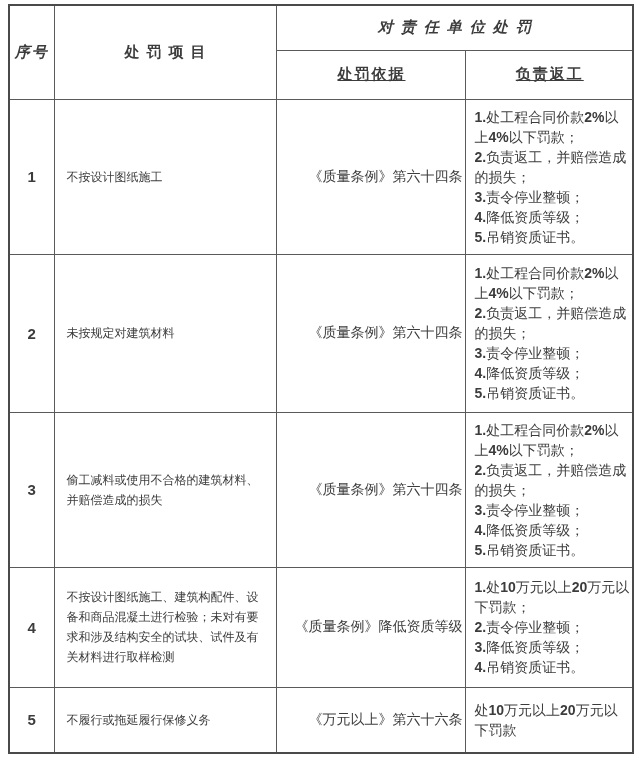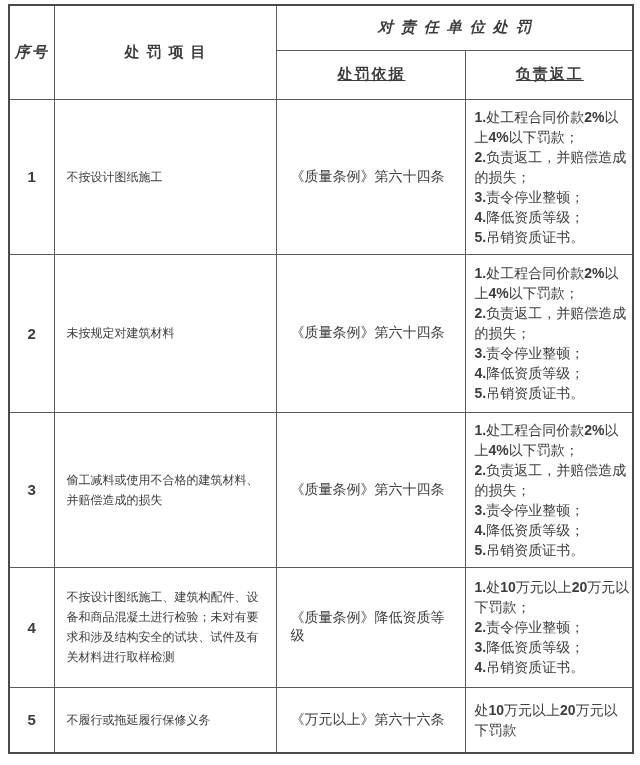--- a/index.html
+++ b/index.html
@@ -65,22 +65,22 @@
     font-size: 15px;
   }
   td.c-item {
     font-size: 12px;
     line-height: 20px;
     padding: 4px 8px 4px 12px;
     text-align: left;
   }
   td.c-basis {
     font-size: 14px;
-    text-align: left;
-    padding: 0 14px;
+    text-align: right;
+    padding: 0 2px;
   }
   td.c-content {
     font-size: 14px;
     line-height: 20px;
     padding: 6px 2px 6px 9px;
     text-align: left;
     margin-top: 24px;
   }
   td.c-content b { font-weight: bold; }
 </style>

